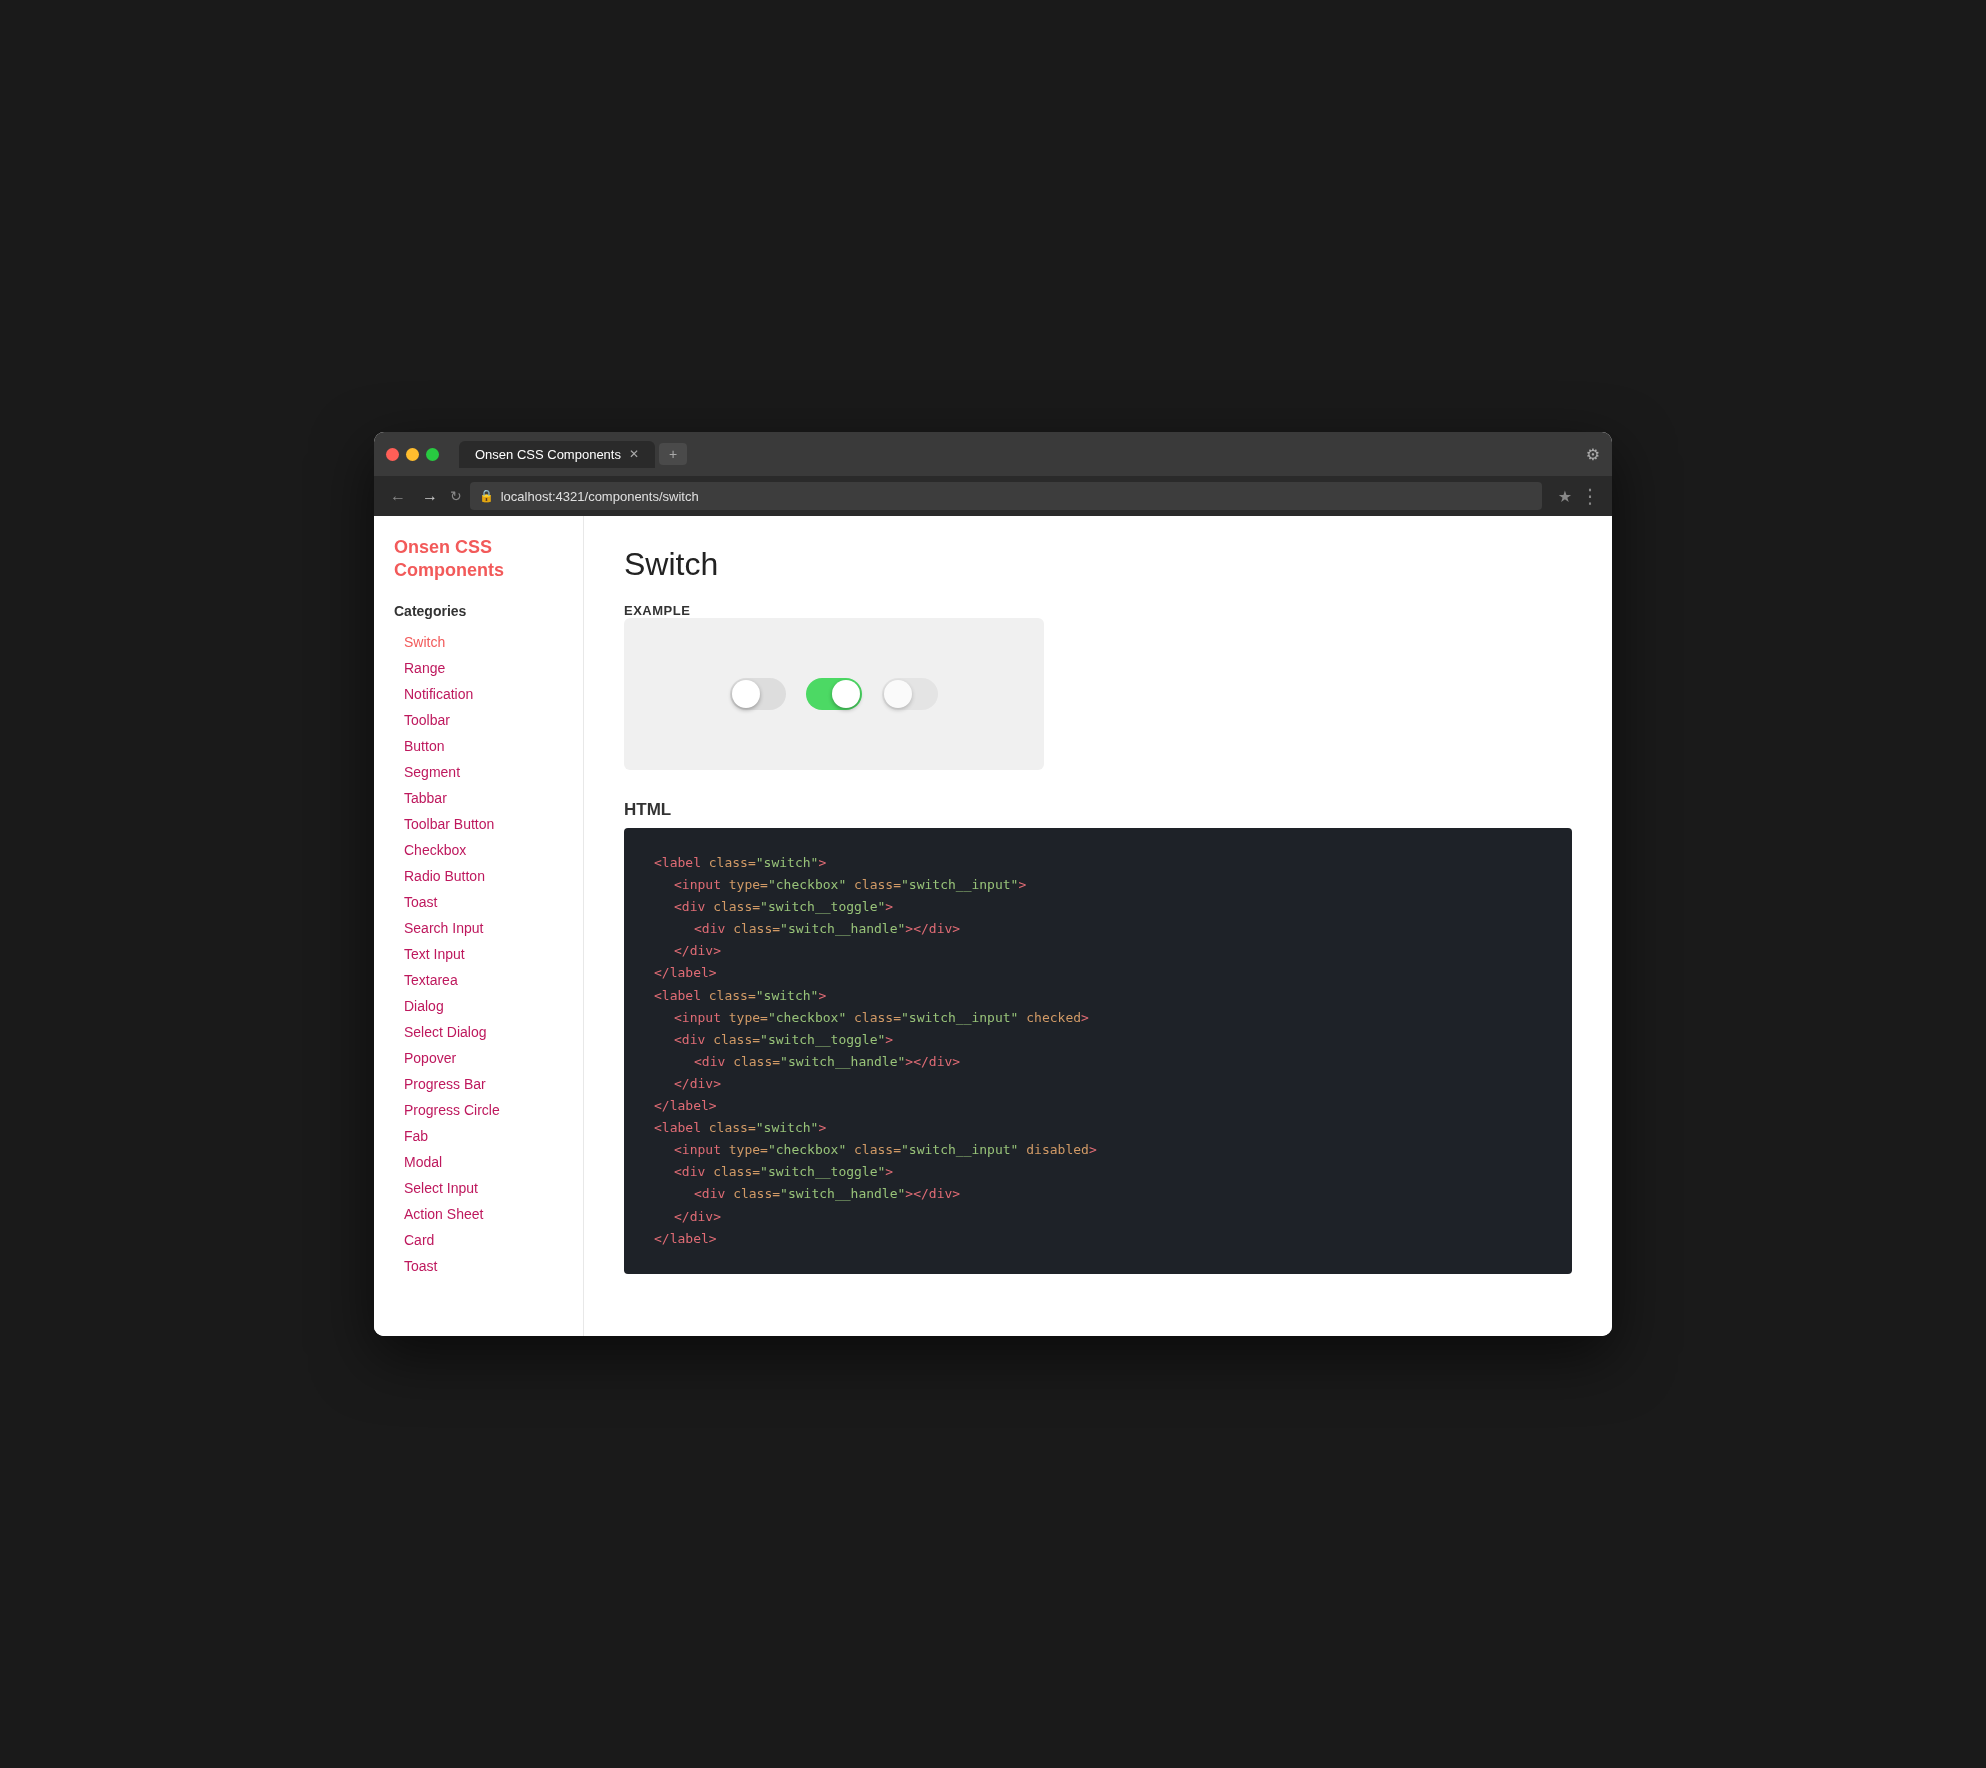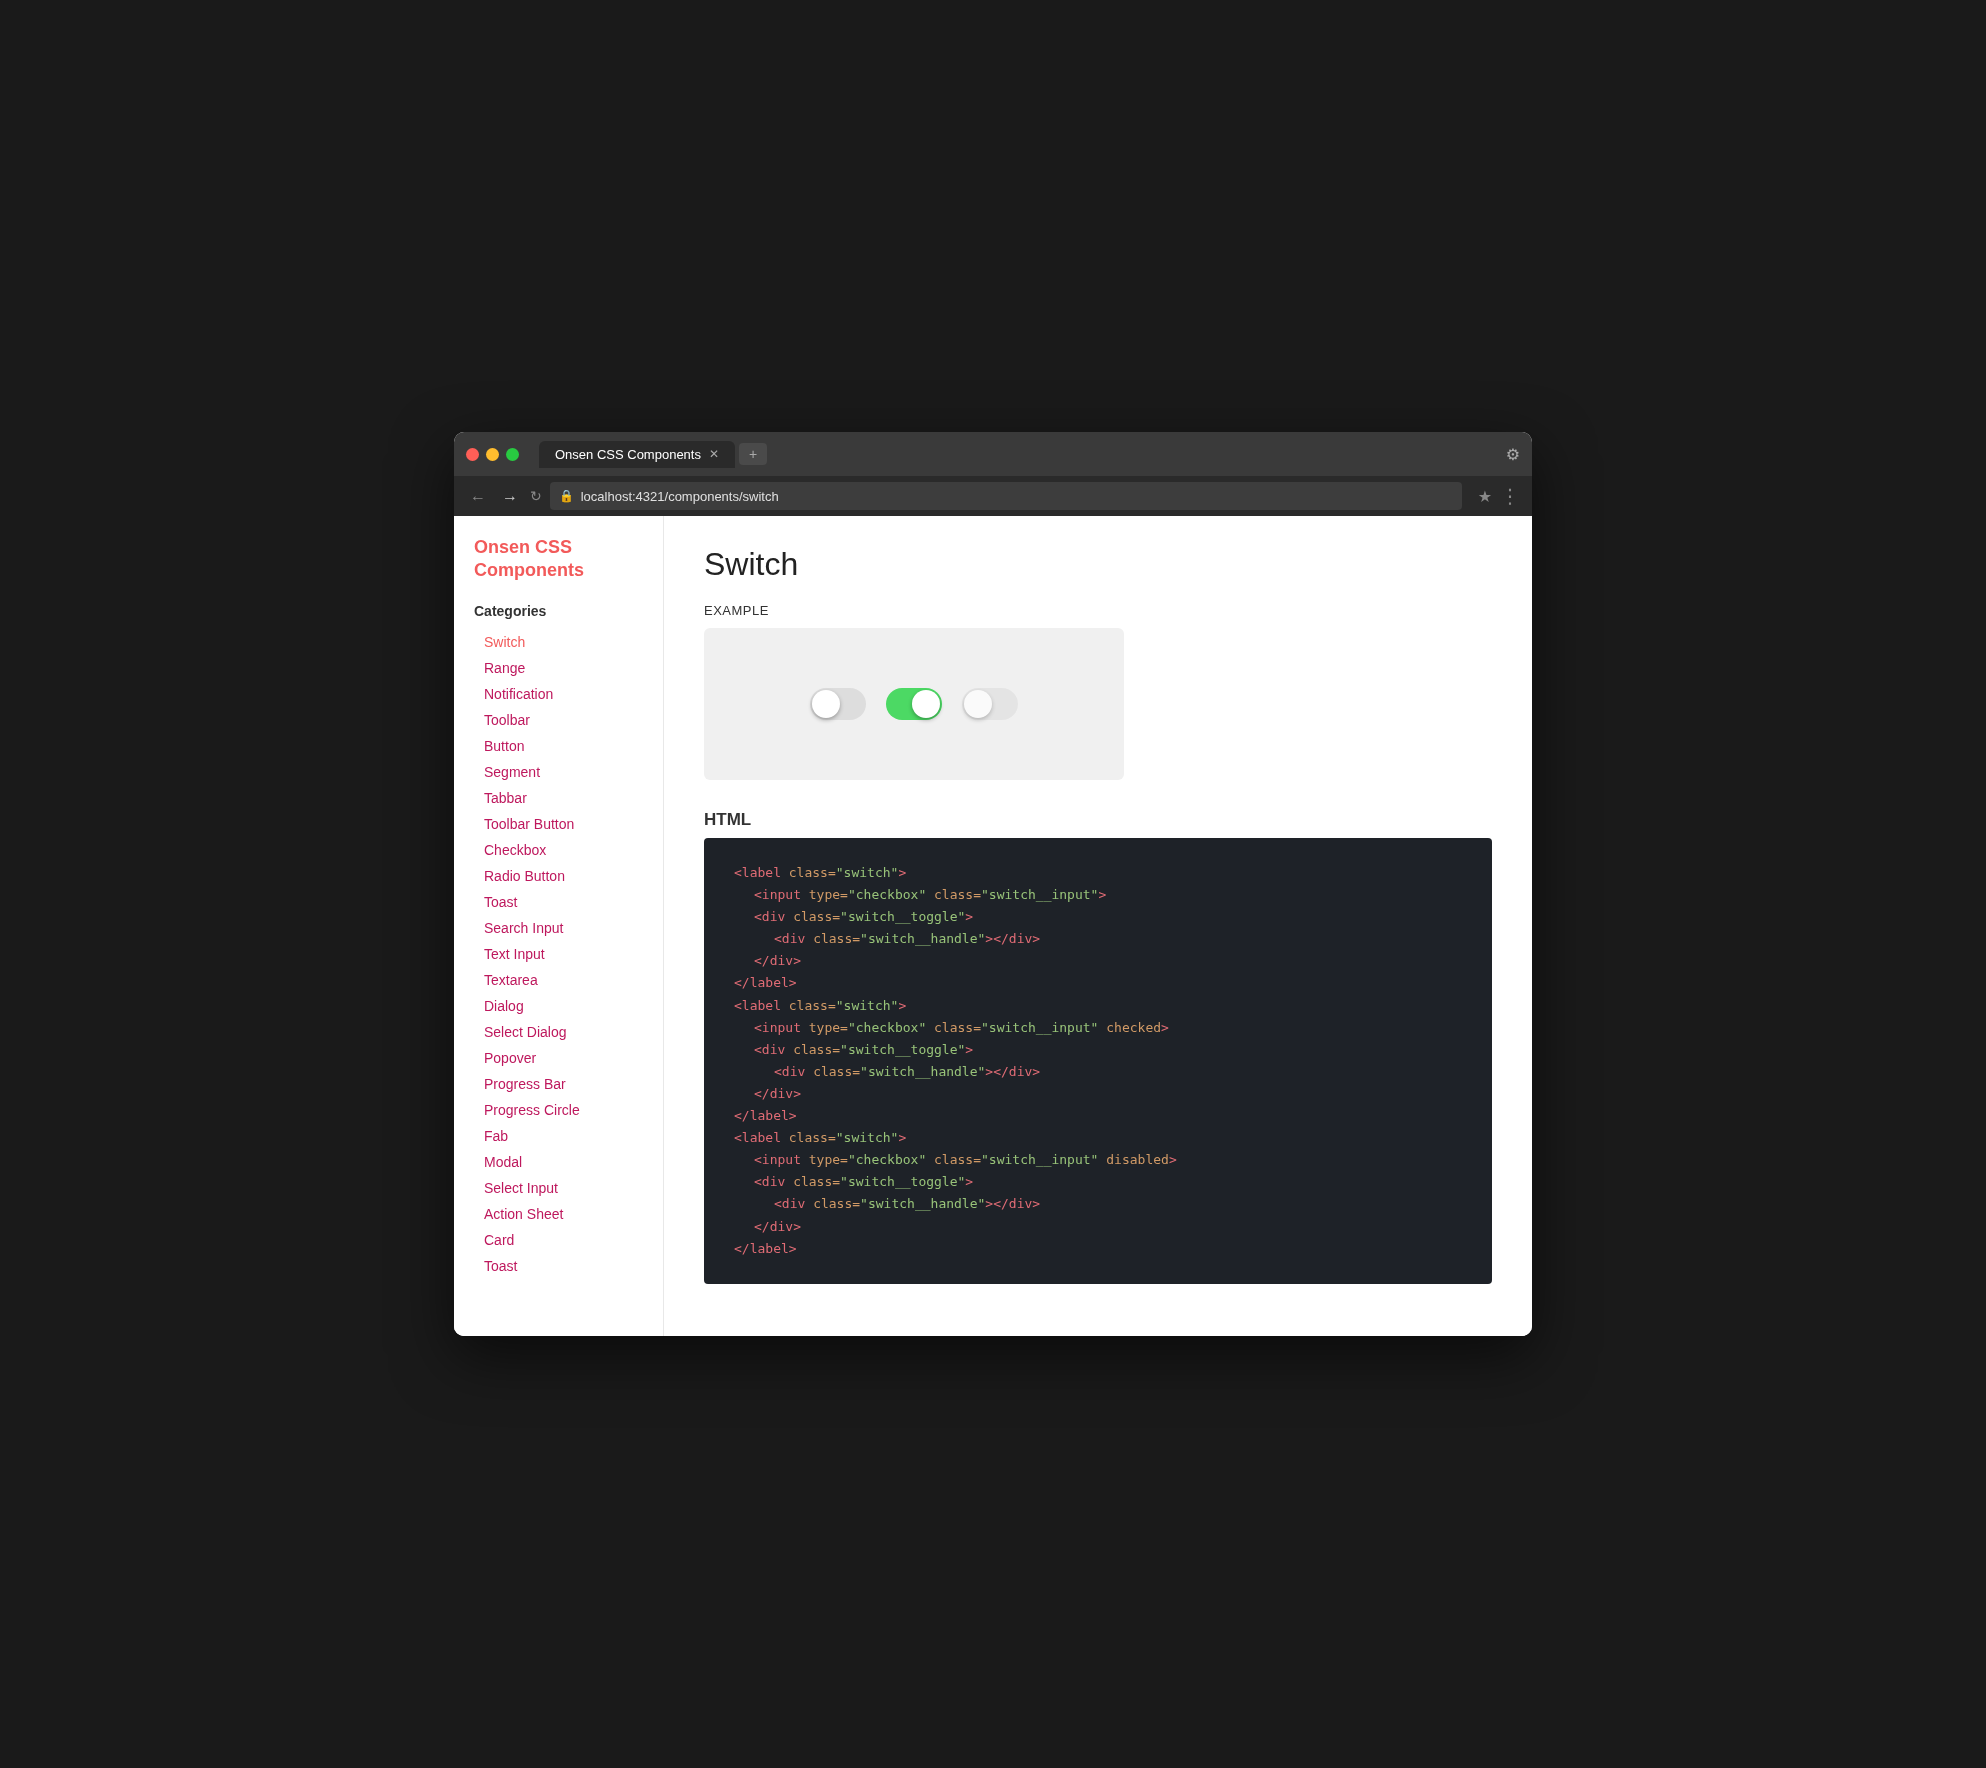--- a/index.html
+++ b/index.html
@@ -5,21 +5,21 @@
     * { margin: 0; padding: 0; box-sizing: border-box; }
     body {
       background: #1a1a1a;
       font-family: -apple-system, BlinkMacSystemFont, 'Segoe UI', sans-serif;
       display: flex;
       justify-content: center;
       align-items: center;
       min-height: 100vh;
     }
     .browser-window {
-      width: 1078px;
+      width: 1238px;
       border-radius: 10px;
       overflow: hidden;
       box-shadow: 0 20px 60px rgba(0,0,0,0.6);
       background: #fff;
     }
     
     .title-bar {
       background: #3a3a3a;
       height: 44px;
       display: flex;
@@ -177,23 +177,22 @@
       overflow-y: auto;
     }
     .page-title {
       font-size: 32px;
       font-weight: 300;
       color: #222;
       margin-bottom: 20px;
     }
     .section-label {
       font-size: 13px;
-      font-weight: 400;
+      font-weight: 700;
       color: #333;
-      margin-bottom: 10px;
       text-transform: uppercase;
       letter-spacing: 0.5px;
     }
     
     .example-box {
       background: #f0f0f0;
       border-radius: 6px;
       padding: 60px 30px;
       display: flex;
       align-items: center;

